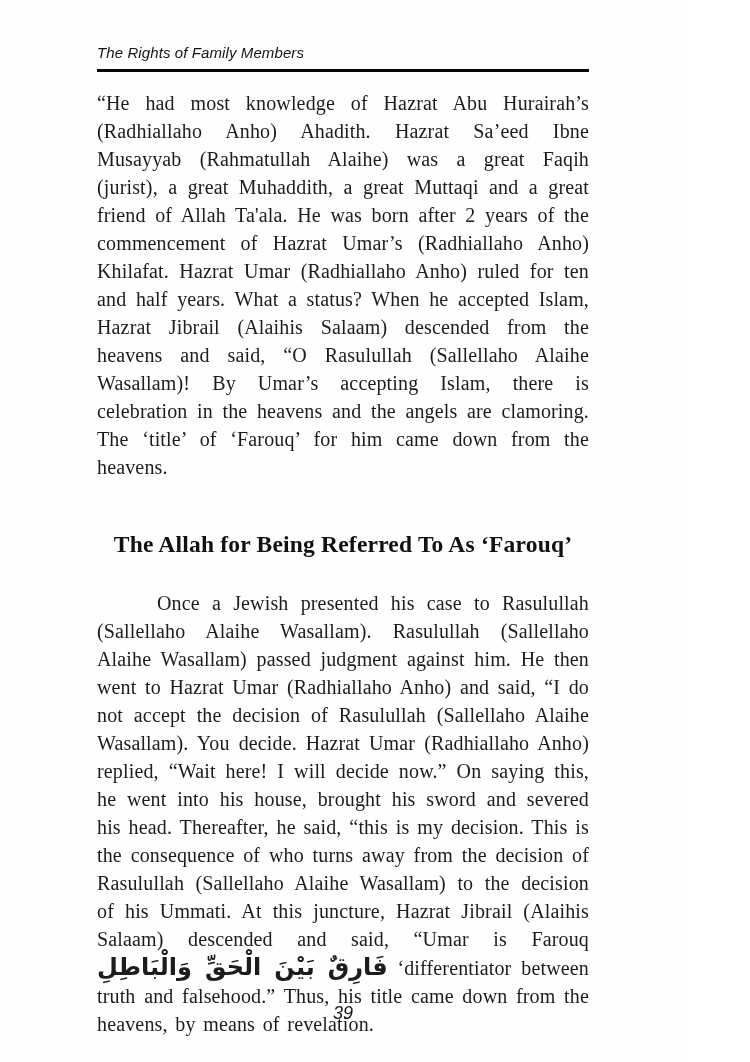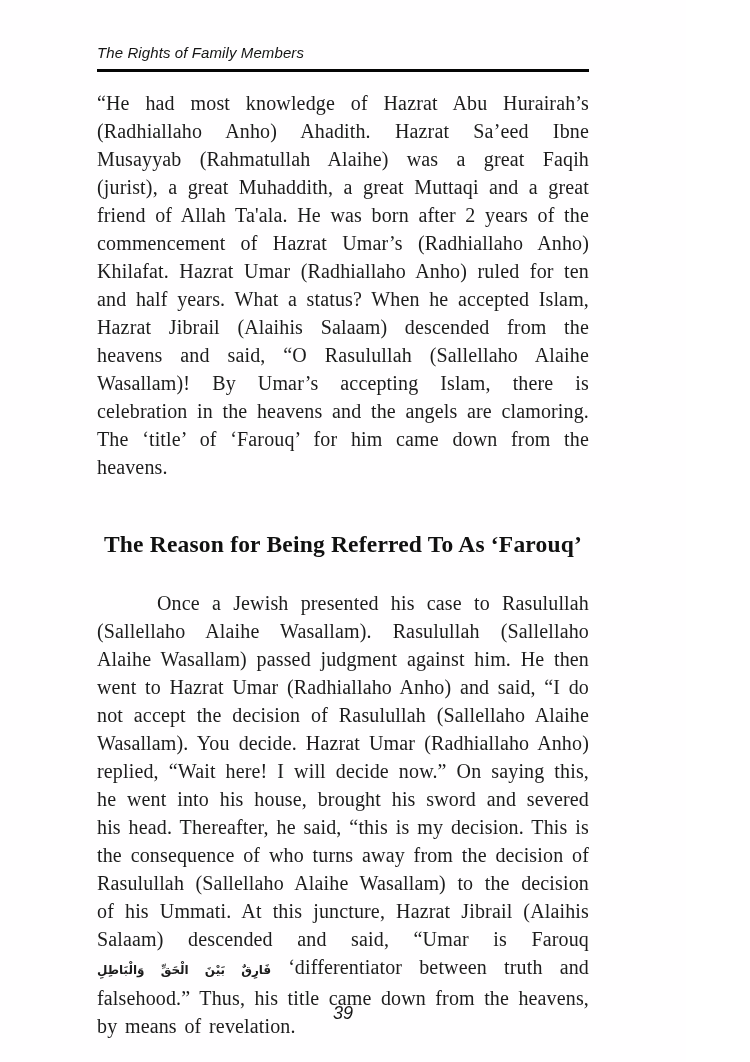--- a/index.html
+++ b/index.html
@@ -51,21 +51,21 @@
   .section-heading {
     margin: 50px 0 31px 0;
     font-size: 23.5px;
     font-weight: bold;
     text-align: center;
     letter-spacing: 0.2px;
     color: #111111;
   }
   .arabic-inline {
     font-family: "DejaVu Sans", sans-serif;
-    font-size: 12px;
+    font-size: 24px;
     font-weight: bold;
     unicode-bidi: embed;
     white-space: nowrap;
   }
   .page-footer {
     position: absolute;
     top: 1003px;
     left: 0;
     right: 0;
     text-align: center;
@@ -83,21 +83,21 @@
 <div class="page">
 
   <div class="running-header">
     <span class="header-title">The Rights of Family Members</span>
   </div>
 
   <div class="content">
 
     <p class="body-para">“He had most knowledge of Hazrat Abu Hurairah’s (Radhiallaho Anho) Ahadith. Hazrat Sa’eed Ibne Musayyab (Rahmatullah Alaihe) was a great Faqih (jurist), a great Muhaddith, a great Muttaqi and a great friend of Allah Ta'ala. He was born after 2 years of the commencement of Hazrat Umar’s (Radhiallaho Anho) Khilafat. Hazrat Umar (Radhiallaho Anho) ruled for ten and half years. What a status? When he accepted Islam, Hazrat Jibrail (Alaihis Salaam) descended from the heavens and said, “O Rasulullah (Sallellaho Alaihe Wasallam)! By Umar’s accepting Islam, there is celebration in the heavens and the angels are clamoring. The ‘title’ of ‘Farouq’ for him came down from the heavens.</p>
 
-    <h2 class="section-heading">The Reason for Being Referred To As ‘Farouq’</h2>
+    <h2 class="section-heading">The Allah for Being Referred To As ‘Farouq’</h2>
 
     <p class="body-para indent"><span>Once a Jewish presented his case to Rasulullah (Sallellaho Alaihe Wasallam). Rasulullah (Sallellaho Alaihe Wasallam) passed judgment against him. He then went to Hazrat Umar (Radhiallaho Anho) and said, “I do not accept the decision of Rasulullah (Sallellaho Alaihe Wasallam). You decide. Hazrat Umar (Radhiallaho Anho) replied, “Wait here! I will decide now.” On saying this, he went into his house, brought his sword and severed his head. Thereafter, he said, “this is my decision. This is the consequence of who turns away from the decision of Rasulullah (Sallellaho Alaihe Wasallam) to the decision of his Ummati. At this juncture, Hazrat Jibrail (Alaihis Salaam) descended and said, “Umar is Farouq </span><span class="arabic-inline">فَارِقٌ بَيْنَ الْحَقِّ وَالْبَاطِلِ</span><span> ‘differentiator between truth and falsehood.” Thus, his title came down from the heavens, by means of revelation.</span></p>
 
   </div>
 
   <div class="page-footer">
     <span class="page-number">39</span>
   </div>
 
 </div>

